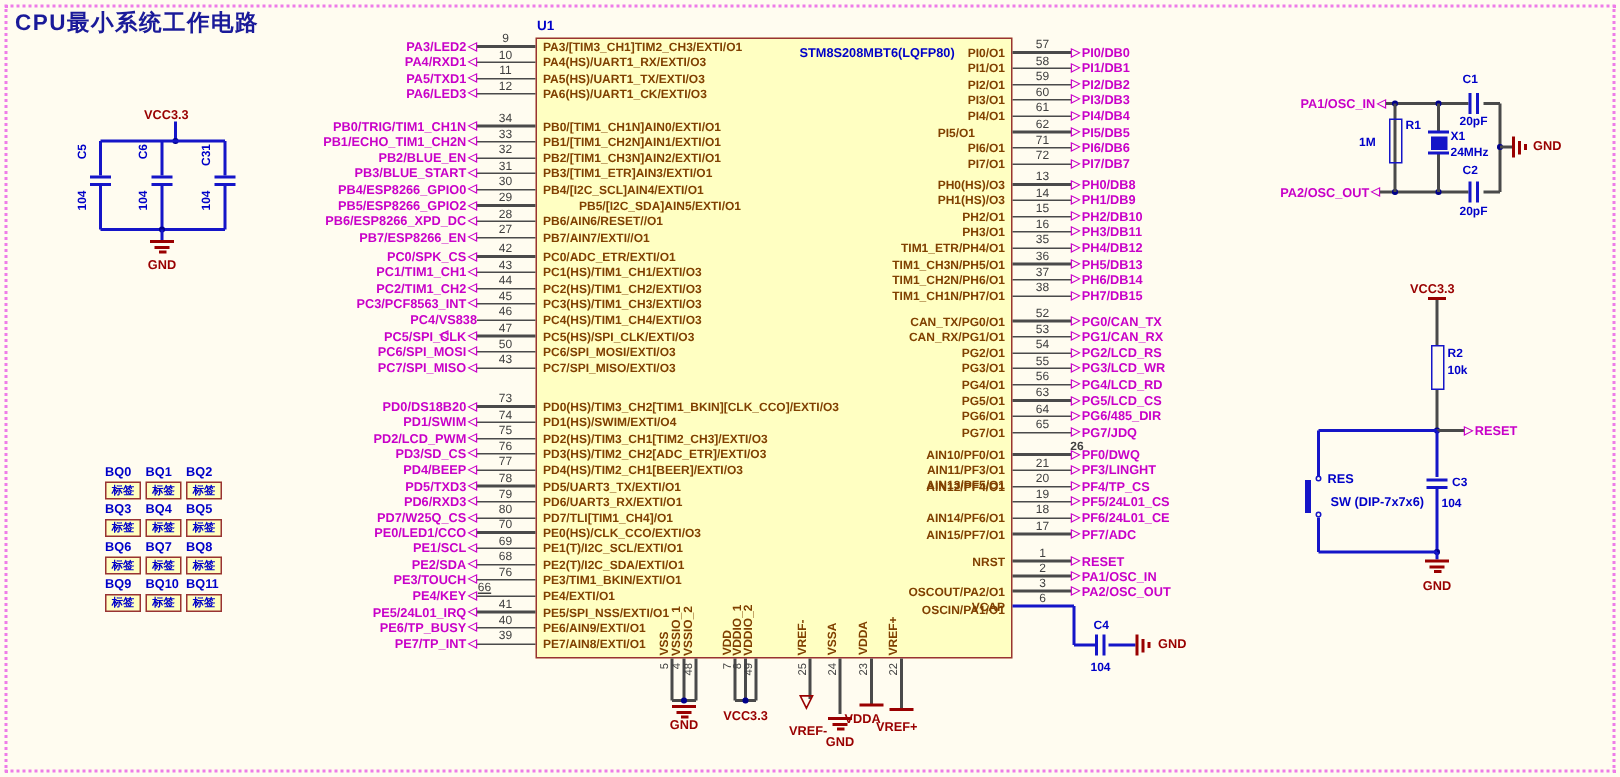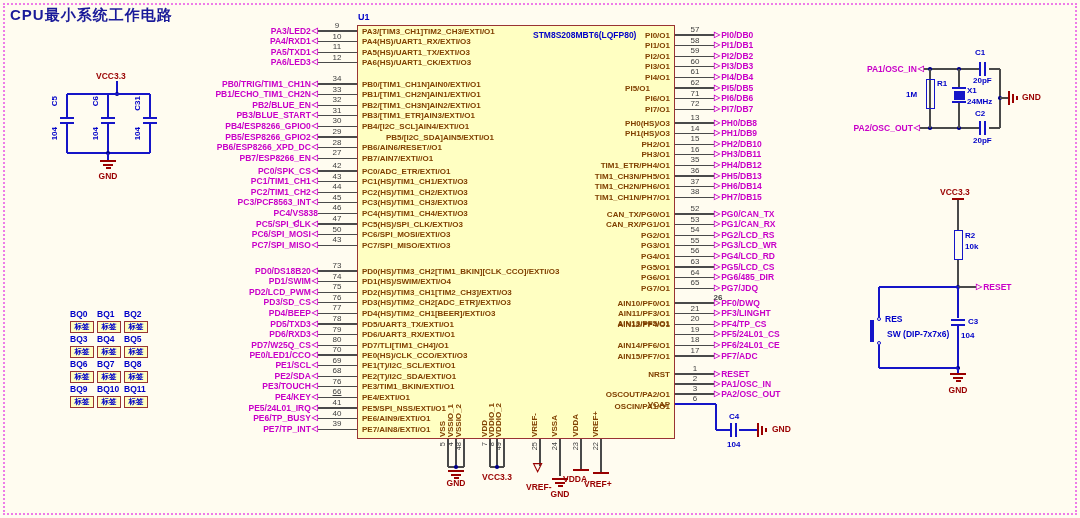--- a/index.html
+++ b/index.html
@@ -260,21 +260,21 @@
       <span class="arr">◁</span>
     </div>
     <div class="hw" style="left: 318px; top: 386.2px; width: 39px;"></div>
     <div class="num" style="left: 319px; top: 376.8px;">76</div>
     <div class="pname" style="left: 362px; top: 382.3px;">PE3/TIM1_BKIN/EXTI/O1</div>
     <div class="port" style="right: 762px; top: 381.3px;">
       <span>PE3/TOUCH</span>
       <span class="arr">◁</span>
     </div>
     <div class="hw" style="left: 318px; top: 396.8px; width: 39px;"></div>
-    <div class="num" style="left: 319px; top: 387.4px; text-decoration: underline;">66</div>
+    <div class="num" style="left: 305px; top: 387.4px; text-decoration: underline;">66</div>
     <div class="pname" style="left: 362px; top: 392.9px;">PE4/EXTI/O1</div>
     <div class="port" style="right: 762px; top: 391.9px;">
       <span>PE4/KEY</span>
       <span class="arr">◁</span>
     </div>
     <div class="hw" style="left: 318px; top: 407.4px; width: 39px;"></div>
     <div class="num" style="left: 319px; top: 398px;">41</div>
     <div class="pname" style="left: 362px; top: 403.5px;">PE5/SPI_NSS/EXTI/O1</div>
     <div class="port" style="right: 762px; top: 402.5px;">
       <span>PE5/24L01_IRQ</span>

